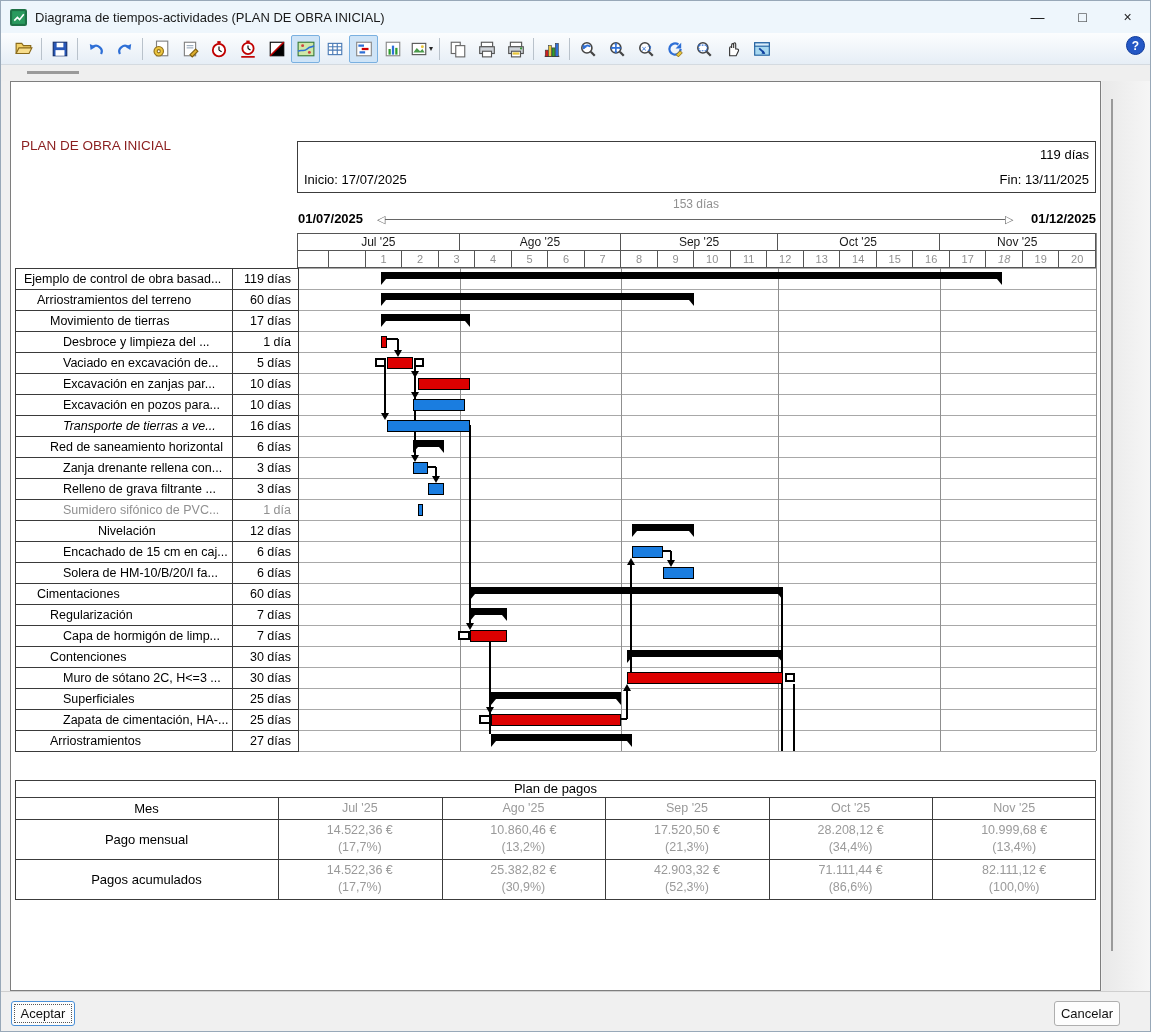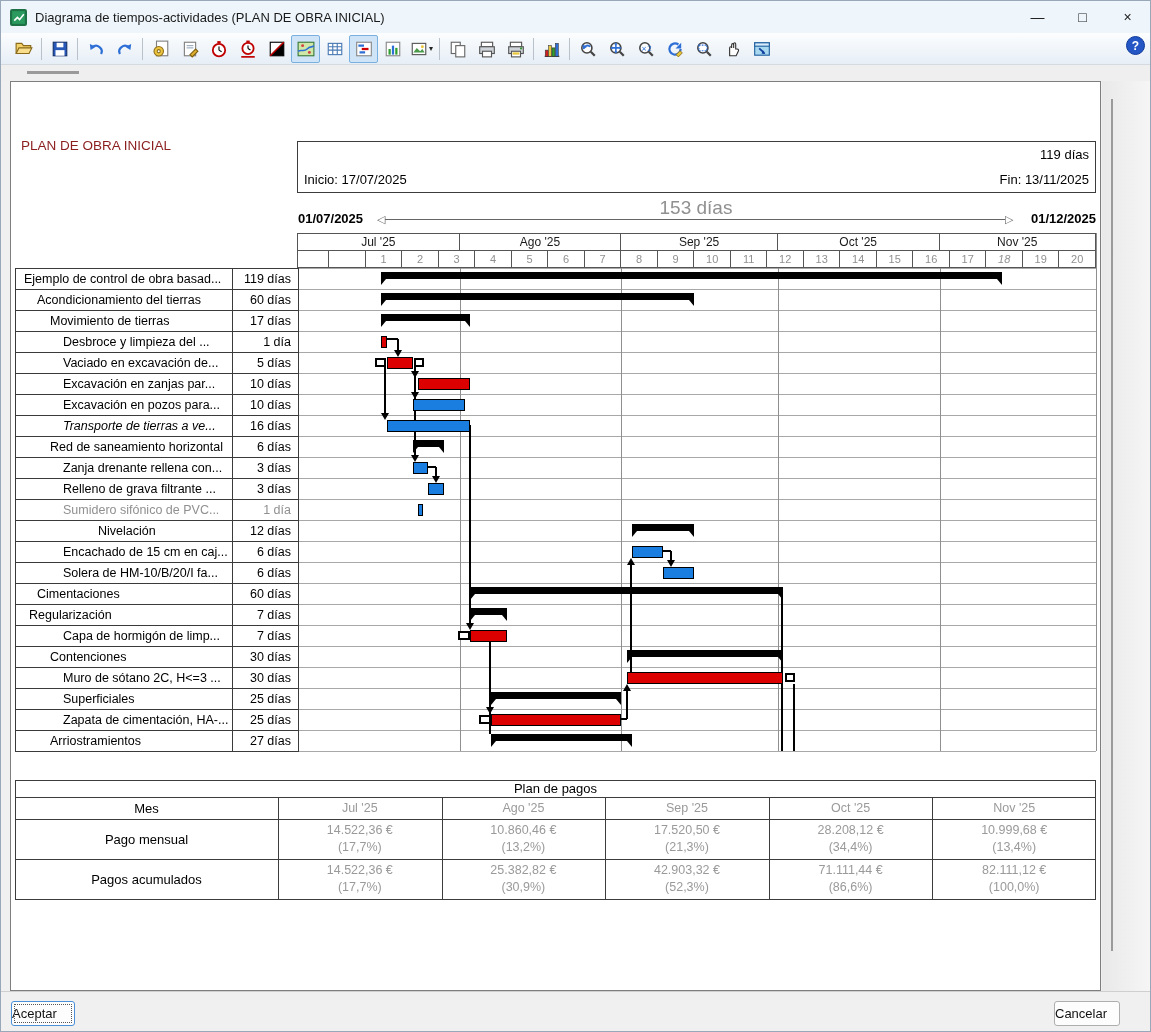--- a/index.html
+++ b/index.html
@@ -27,21 +27,21 @@
   
   #plan-title{left:20px;top:137px;font-size:13.5px;color:#8b1f1f;}
   #info-box{left:296px;top:140px;width:799px;height:52px;border:1px solid #3c3c3c;box-sizing:border-box;font-size:13px;color:#000;}
   #info-box .row{position:absolute;left:6px;right:6px;height:24px;display:flex;align-items:center;}
   #info-box .row.r2{top:25px;}
   #info-box .right{margin-left:auto;}
   
   .dstext{font-size:13px;font-weight:bold;color:#000;}
   #ds-left{left:297px;top:210px;}
   #ds-right{left:1014px;top:210px;width:81px;text-align:right;}
-  #ds-span{left:600px;top:196px;width:190px;text-align:center;font-size:19px;color:#909090;}
+  #ds-span{left:600px;top:196px;width:190px;text-align:center;font-size:12px;color:#909090;}
   #ds-line{left:384px;top:218px;width:620px;height:1px;background:#666;}
   .ds-arrow{top:212px;font-size:11px;color:#666;}
   
   .cell{position:absolute;box-sizing:border-box;border:1px solid #555;display:flex;align-items:center;justify-content:center;background:#fff;}
   .mlabel{font-size:12px;color:#1a1a1a;}
   .wlabel{font-size:11px;color:#909090;}
   .tname{position:absolute;box-sizing:border-box;display:flex;align-items:center;font-size:12.5px;color:#000;background:#fff;overflow:hidden;white-space:nowrap;}
   .tdur{position:absolute;box-sizing:border-box;display:flex;align-items:center;justify-content:flex-end;padding-right:7px;font-size:12.5px;color:#000;background:#fff;}
   .dim{color:#909090 !important;}
   .gline{position:absolute;background:#a8a8a8;}
@@ -54,21 +54,21 @@
   .bracket{position:absolute;height:9px;background:#fff;border:2px solid #000;box-sizing:border-box;}
   .cline{position:absolute;background:#000;}
   .arr{position:absolute;width:0;height:0;}
   .arr.d{border-left:4px solid transparent;border-right:4px solid transparent;border-top:7px solid #000;}
   .arr.u{border-left:4px solid transparent;border-right:4px solid transparent;border-bottom:7px solid #000;}
   .pcell{position:absolute;box-sizing:border-box;display:flex;align-items:center;justify-content:center;text-align:center;font-size:13px;color:#000;background:#fff;}
   .pline{position:absolute;background:#3c3c3c;}
   .pgray{color:#9a9a9a;font-size:12.5px;line-height:17px;}
   
   #bottom-bar{left:0;top:990px;width:100%;height:42px;background:#f0f0f0;border-top:1px solid #cfcfcf;box-sizing:border-box;}
-  .btn{position:absolute;top:9px;height:25px;font-size:13px;color:#111;display:flex;align-items:center;justify-content:flex-start;box-sizing:border-box;border-radius:3px;}
+  .btn{position:absolute;top:9px;height:25px;font-size:13px;color:#111;display:flex;align-items:center;justify-content:center;box-sizing:border-box;border-radius:3px;}
   #btn-accept{left:10px;width:64px;background:#fdfdfd;border:1px solid #4a90d8;}
   #btn-accept .fring{position:absolute;left:2px;top:2px;right:2px;bottom:2px;border:1px dotted #555;border-radius:1px;}
   #btn-cancel{left:1053px;width:66px;background:#fdfdfd;border:1px solid #aeaeae;}
 </style>
 </head>
 <body>
 
 <div id="win">
 
   <div class="abs" id="titlebar">
@@ -353,21 +353,21 @@
       <div class="gline" style="left: 297px; top: 708px; width: 798px; height: 1px;"></div>
       <div class="gline" style="left: 297px; top: 729px; width: 798px; height: 1px;"></div>
       <div class="gline" style="left: 297px; top: 750px; width: 798px; height: 1px;"></div>
       <div class="mline" style="left: 458.686px; top: 267px; width: 1px; height: 483px;"></div>
       <div class="mline" style="left: 620.373px; top: 267px; width: 1px; height: 483px;"></div>
       <div class="mline" style="left: 776.843px; top: 267px; width: 1px; height: 483px;"></div>
       <div class="mline" style="left: 938.529px; top: 267px; width: 1px; height: 483px;"></div>
       <div class="mline" style="left: 1095px; top: 232px; width: 1px; height: 518px;"></div>
       <div class="tname" style="left: 14px; top: 267px; width: 217px; height: 21px; padding-left: 9px;">Ejemplo de control de obra basad...</div>
       <div class="tdur" style="left: 231px; top: 267px; width: 66px; height: 21px;">119 días</div>
-      <div class="tname" style="left: 14px; top: 288px; width: 217px; height: 21px; padding-left: 22px;">Acondicionamiento del tierras</div>
+      <div class="tname" style="left: 14px; top: 288px; width: 217px; height: 21px; padding-left: 22px;">Arriostramientos del terreno</div>
       <div class="tdur" style="left: 231px; top: 288px; width: 66px; height: 21px;">60 días</div>
       <div class="tname" style="left: 14px; top: 309px; width: 217px; height: 21px; padding-left: 35px;">Movimiento de tierras</div>
       <div class="tdur" style="left: 231px; top: 309px; width: 66px; height: 21px;">17 días</div>
       <div class="tname" style="left: 14px; top: 330px; width: 217px; height: 21px; padding-left: 48px;">Desbroce y limpieza del ...</div>
       <div class="tdur" style="left: 231px; top: 330px; width: 66px; height: 21px;">1 día</div>
       <div class="tname" style="left: 14px; top: 351px; width: 217px; height: 21px; padding-left: 48px;">Vaciado en excavación de...</div>
       <div class="tdur" style="left: 231px; top: 351px; width: 66px; height: 21px;">5 días</div>
       <div class="tname" style="left: 14px; top: 372px; width: 217px; height: 21px; padding-left: 48px;">Excavación en zanjas par...</div>
       <div class="tdur" style="left: 231px; top: 372px; width: 66px; height: 21px;">10 días</div>
       <div class="tname" style="left: 14px; top: 393px; width: 217px; height: 21px; padding-left: 48px;">Excavación en pozos para...</div>
@@ -383,21 +383,21 @@
       <div class="tname dim" style="left: 14px; top: 498px; width: 217px; height: 21px; padding-left: 48px;">Sumidero sifónico de PVC...</div>
       <div class="tdur dim" style="left: 231px; top: 498px; width: 66px; height: 21px;">1 día</div>
       <div class="tname" style="left: 14px; top: 519px; width: 217px; height: 21px; padding-left: 35px; margin-left: 48px;">Nivelación</div>
       <div class="tdur" style="left: 231px; top: 519px; width: 66px; height: 21px;">12 días</div>
       <div class="tname" style="left: 14px; top: 540px; width: 217px; height: 21px; padding-left: 48px;">Encachado de 15 cm en caj...</div>
       <div class="tdur" style="left: 231px; top: 540px; width: 66px; height: 21px;">6 días</div>
       <div class="tname" style="left: 14px; top: 561px; width: 217px; height: 21px; padding-left: 48px;">Solera de HM-10/B/20/I fa...</div>
       <div class="tdur" style="left: 231px; top: 561px; width: 66px; height: 21px;">6 días</div>
       <div class="tname" style="left: 14px; top: 582px; width: 217px; height: 21px; padding-left: 22px;">Cimentaciones</div>
       <div class="tdur" style="left: 231px; top: 582px; width: 66px; height: 21px;">60 días</div>
-      <div class="tname" style="left: 14px; top: 603px; width: 217px; height: 21px; padding-left: 14px;">Regularización</div>
+      <div class="tname" style="left: 14px; top: 603px; width: 217px; height: 21px; padding-left: 35px;">Regularización</div>
       <div class="tdur" style="left: 231px; top: 603px; width: 66px; height: 21px;">7 días</div>
       <div class="tname" style="left: 14px; top: 624px; width: 217px; height: 21px; padding-left: 48px;">Capa de hormigón de limp...</div>
       <div class="tdur" style="left: 231px; top: 624px; width: 66px; height: 21px;">7 días</div>
       <div class="tname" style="left: 14px; top: 645px; width: 217px; height: 21px; padding-left: 35px;">Contenciones</div>
       <div class="tdur" style="left: 231px; top: 645px; width: 66px; height: 21px;">30 días</div>
       <div class="tname" style="left: 14px; top: 666px; width: 217px; height: 21px; padding-left: 48px;">Muro de sótano 2C, H&lt;=3 ...</div>
       <div class="tdur" style="left: 231px; top: 666px; width: 66px; height: 21px;">30 días</div>
       <div class="tname" style="left: 14px; top: 687px; width: 217px; height: 21px; padding-left: 48px;">Superficiales</div>
       <div class="tdur" style="left: 231px; top: 687px; width: 66px; height: 21px;">25 días</div>
       <div class="tname" style="left: 14px; top: 708px; width: 217px; height: 21px; padding-left: 48px;">Zapata de cimentación, HA-...</div>

